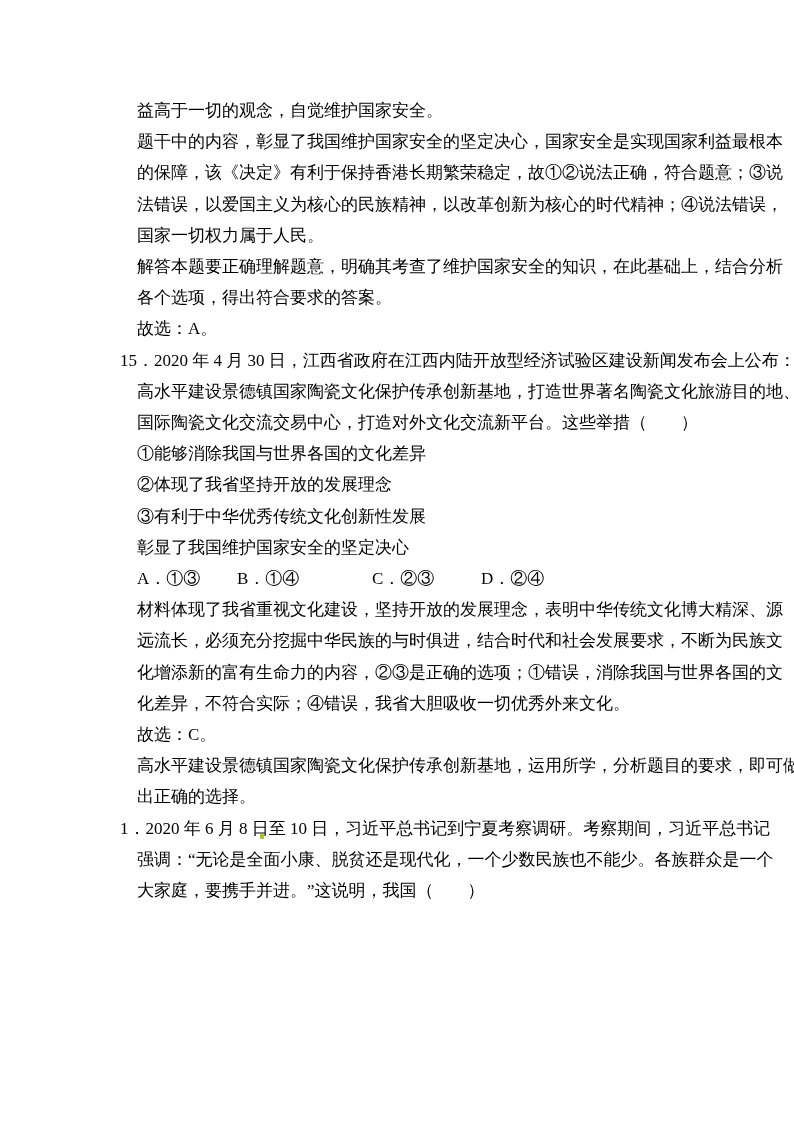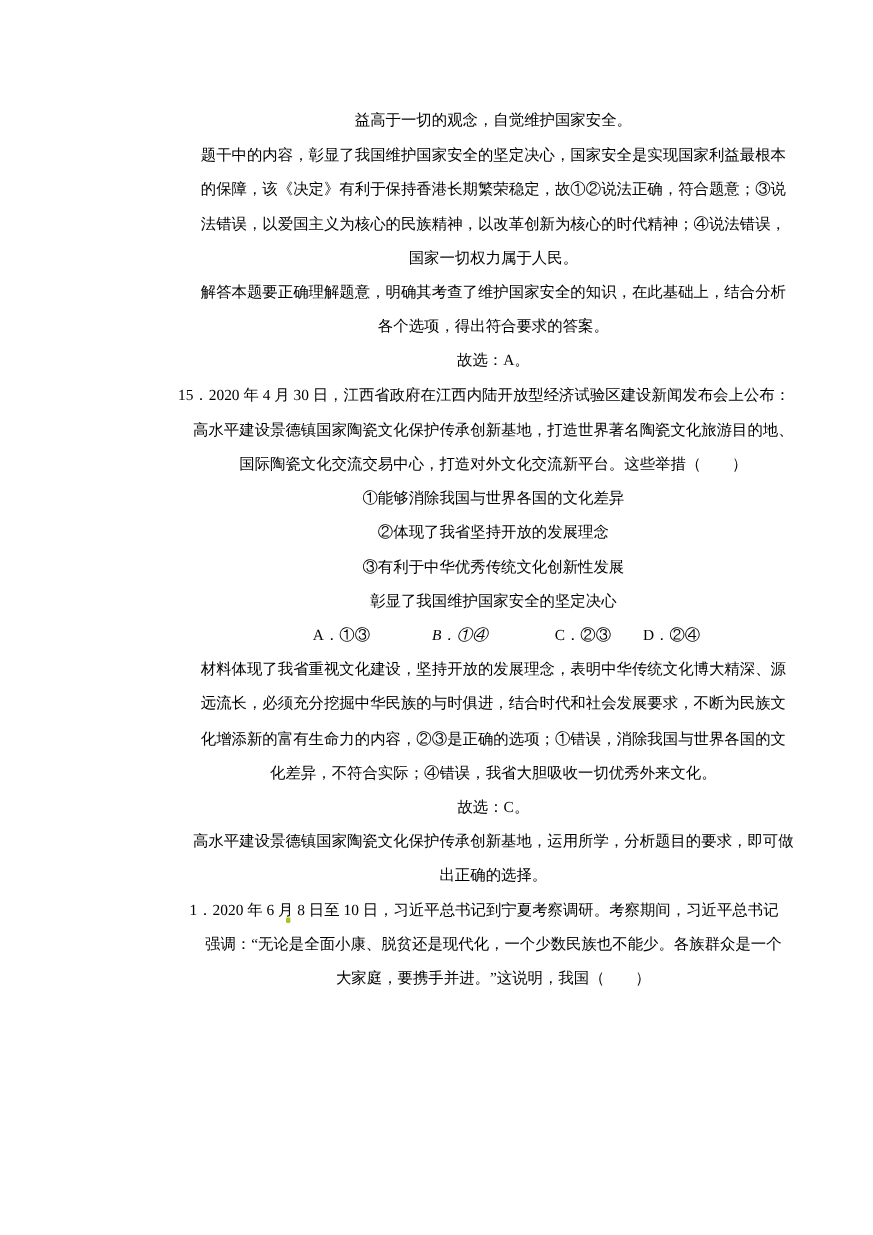--- a/index.html
+++ b/index.html
@@ -9,43 +9,43 @@
     color: #000000;
     font-family: "Liberation Serif", "DejaVu Serif", serif;
     position: relative;
     overflow: hidden;
   }
   .doc {
     position: absolute;
     top: 95px;
     left: 120px;
     width: 640px;
-    font-size: 14px;
+    font-size: 17px;
     line-height: 31.2px;
-    text-align: center;
+    text-align: left;
   }
   .doc p {
     margin: 0;
     padding-left: 17px;
     white-space: pre; 
   }
   .doc p.item {
     text-indent: -17px; 
   }
   .doc p.options {
     white-space: normal;
   }
   .opt {
     display: inline-block;
     white-space: pre;
     vertical-align: top;
   }
   .opt-a { width: 100px; font-family: Liberation Serif, serif; }
-  .opt-b { width: 115px; font-style: italic; }
-  .opt-c { width: 109px; }
+  .opt-b { width: 115px; }
+  .opt-c { width: 109px; margin-left: 20px; }
   .stray {
     position: absolute;
     left: 260px; top: 834px;
     width: 4px; height: 5px;
     border-radius: 1px;
   }
 </style>
 </head>
 <body style="background: rgb(255, 255, 255); color: rgb(0, 0, 0);">
 

